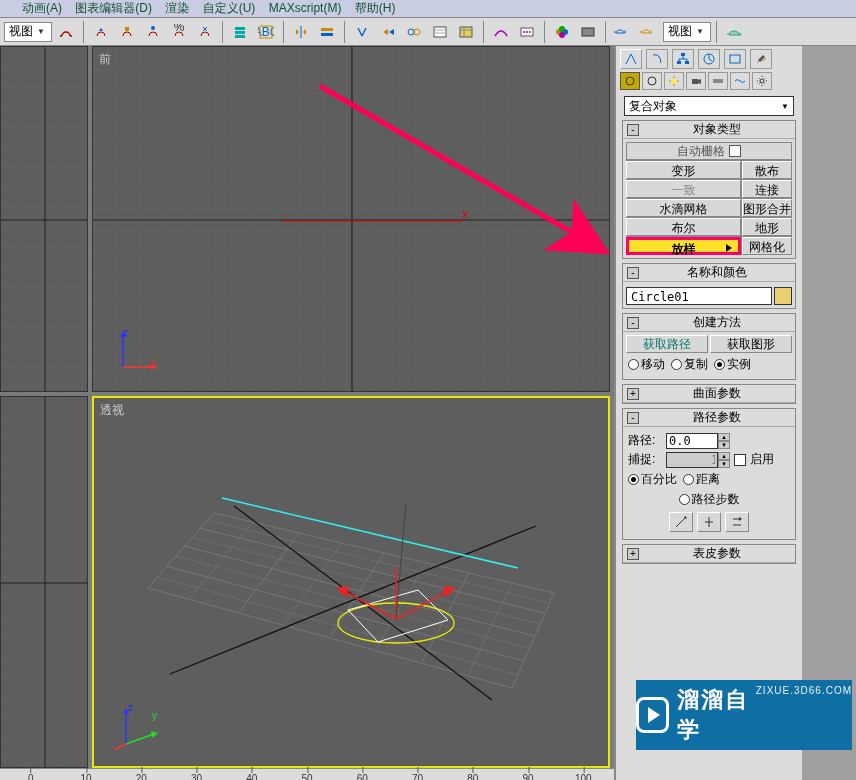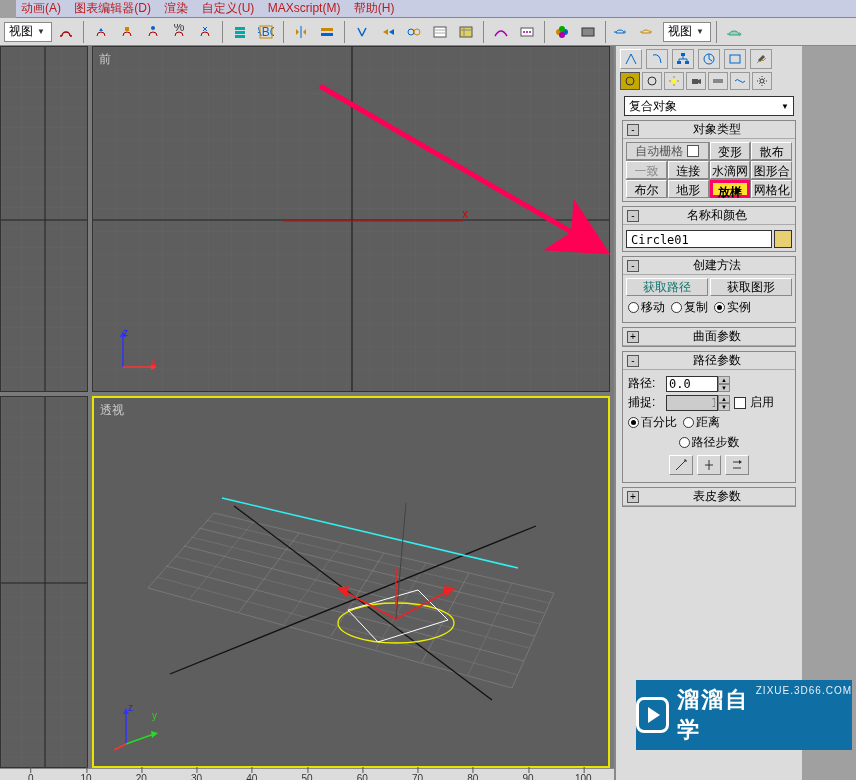--- a/index.html
+++ b/index.html
@@ -1,18 +1,18 @@
 <!DOCTYPE html>
 <html><head>
 <meta charset="utf-8">
 <style>
 * { box-sizing: border-box; margin: 0; padding: 0; font-family: "Microsoft YaHei", SimSun, sans-serif; font-size: 12px; }
 html, body { width: 856px; height: 780px; background: #a0a0a0; overflow: hidden; }
 
-.menubar { position: absolute; top: 0; left: 16px; right: 0; height: 18px; background: #c8cde4; border-bottom: 1px solid #888; padding-left: 5px; color: #b91c1c; }
+.menubar { position: absolute; top: 0; left: 0; right: 0; height: 18px; background: #c8cde4; border-bottom: 1px solid #888; padding-left: 22px; color: #14532d; }
 .menubar span { margin-right: 10px; }
 
 .toolbar { position: absolute; top: 18px; left: 0; right: 0; height: 28px; background: #dcdcdc; border-bottom: 1px solid #888; display: flex; align-items: center; padding: 2px 4px; gap: 2px; }
 .toolbar .sep { width: 1px; height: 22px; background: #888; margin: 0 3px; }
 .tool-btn { width: 24px; height: 22px; background: #dcdcdc; border: 1px solid #dcdcdc; display: inline-flex; align-items: center; justify-content: center; cursor: pointer; }
 .tool-dropdown { height: 20px; background: #fff; border: 1px solid #888; padding: 0 4px; display: inline-flex; align-items: center; min-width: 48px; }
 .tool-dropdown::after { content: "▼"; font-size: 8px; margin-left: 4px; color: #333; }
 
 .viewports { position: absolute; top: 46px; left: 0; width: 614px; height: 734px; background: #7a7a7a; }
 .vp { position: absolute; background: #5e5e5e; border: 1px solid #333; }
@@ -45,21 +45,21 @@
 
 .cmd-dropdown { margin: 4px 6px; height: 20px; background: #fff; border: 1px solid #333; display: flex; align-items: center; padding: 0 4px; justify-content: space-between; }
 .cmd-dropdown::after { content: "▼"; font-size: 8px; }
 
 .rollout { margin: 4px 4px 0 4px; border: 1px solid #888; }
 .rollout-header { background: #dcdcdc; height: 18px; display: flex; align-items: center; padding: 0 4px; border-bottom: 1px solid #aaa; cursor: pointer; }
 .rollout-header .pm { width: 12px; height: 12px; border: 1px solid #555; background: #ccc; display: inline-flex; align-items: center; justify-content: center; font-size: 10px; margin-right: 4px; line-height: 10px; }
 .rollout-header .title { flex: 1; text-align: center; }
 .rollout-body { padding: 3px; background: #dcdcdc; }
 
-.obj-grid { display: grid; grid-template-columns: 1fr 1fr 1fr 1fr; gap: 1px; background: #888; }
+.obj-grid { display: grid; grid-template-columns: 1fr; gap: 1px; background: #888; }
 .obj-btn { background: #d8d8d8; text-align: center; height: 18px; line-height: 18px; border: 1px solid #fff; border-right-color:#888; border-bottom-color:#888; cursor: pointer; }
 .obj-btn.disabled { color: #888; }
 .obj-btn.highlight { background: #ffe02a; border: 3px solid #ff0066; font-weight: bold; position: relative; }
 .obj-btn.highlight::after { content:""; position:absolute; right:6px; top:4px; width:0; height:0; border-left:6px solid #000; border-top:4px solid transparent; border-bottom:4px solid transparent; }
 .auto-grid-row { grid-column: 1 / span 2; background:#d8d8d8; text-align:center; height:18px; line-height:18px; border:1px solid #888; color:#555; display:flex; align-items:center; justify-content:center; gap:4px;}
 .auto-grid-row .cb { width:12px; height:12px; border:1px solid #555; background:#fff; display:inline-block; }
 
 .name-row { display:flex; gap:2px; margin-top:2px;}
 .name-input { flex:1; height:18px; background:#fff; border:1px solid #333; padding:0 4px; line-height:18px; font-family: monospace; }
 .color-swatch { width:18px; height:18px; background:#e8d070; border:1px solid #333; }

